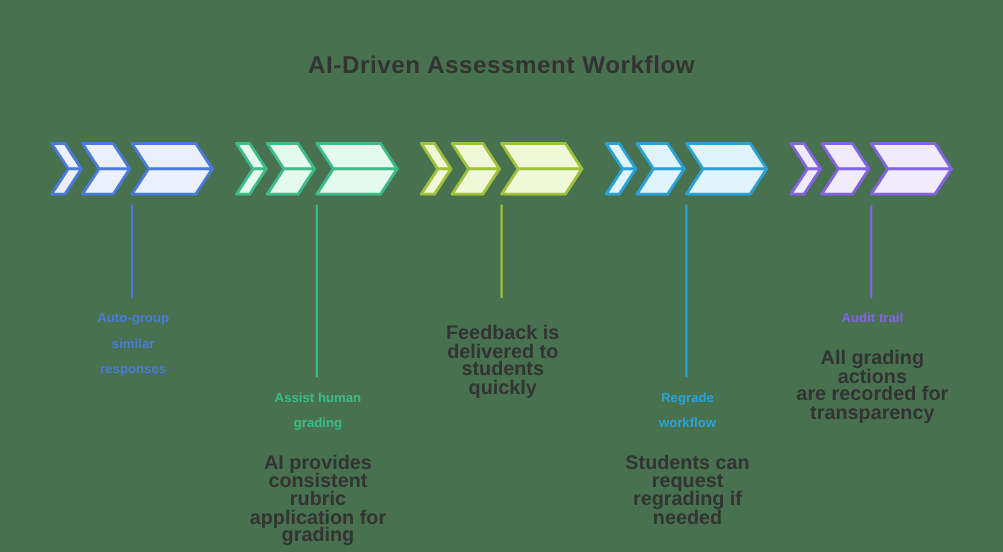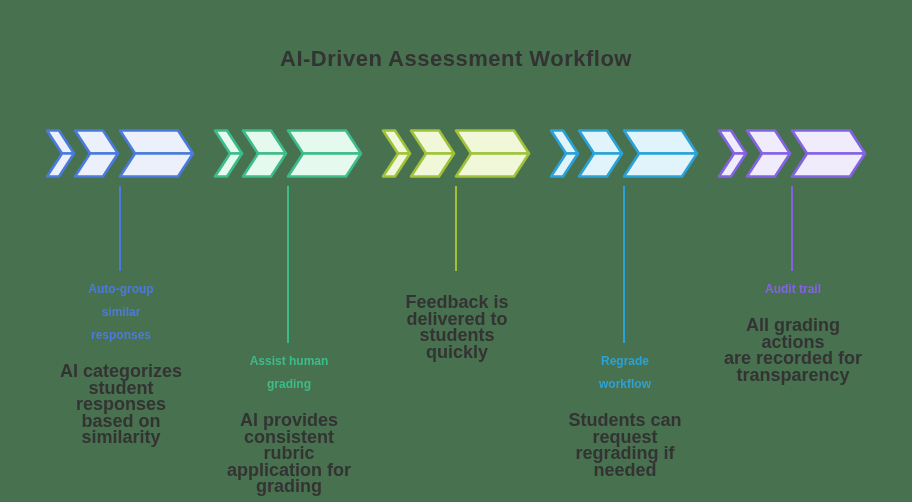--- a/index.html
+++ b/index.html
@@ -100,23 +100,20 @@
         <polygon points="43,23 71,23 56,46 28,46"></polygon>
       <polygon points="73,0 131,0 146,23 88,23"></polygon>
         <polygon points="88,23 146,23 131,46 73,46"></polygon>
     </g>
   </svg>
   <div class="connector"></div>
   <div class="textblock">
     <div class="stage-heading">Auto-group
 similar
 responses</div>
-    <div class="stage-desc">AI categorizes
-student responses
-based on similarity</div>
   </div>
 </div>
 
 <div class="stage stage-2 pos-lower" style="--accent: #3bbc88; --fill: #e5f9ef;">
   <svg class="chevrons" viewBox="0 0 152 51">
     <g transform="translate(2,2.5)">
       <polygon points="0,0 12,0 27,23 15,23"></polygon>
         <polygon points="15,23 27,23 12,46 0,46"></polygon>
       <polygon points="28,0 56,0 71,23 43,23"></polygon>
         <polygon points="43,23 71,23 56,46 28,46"></polygon>

